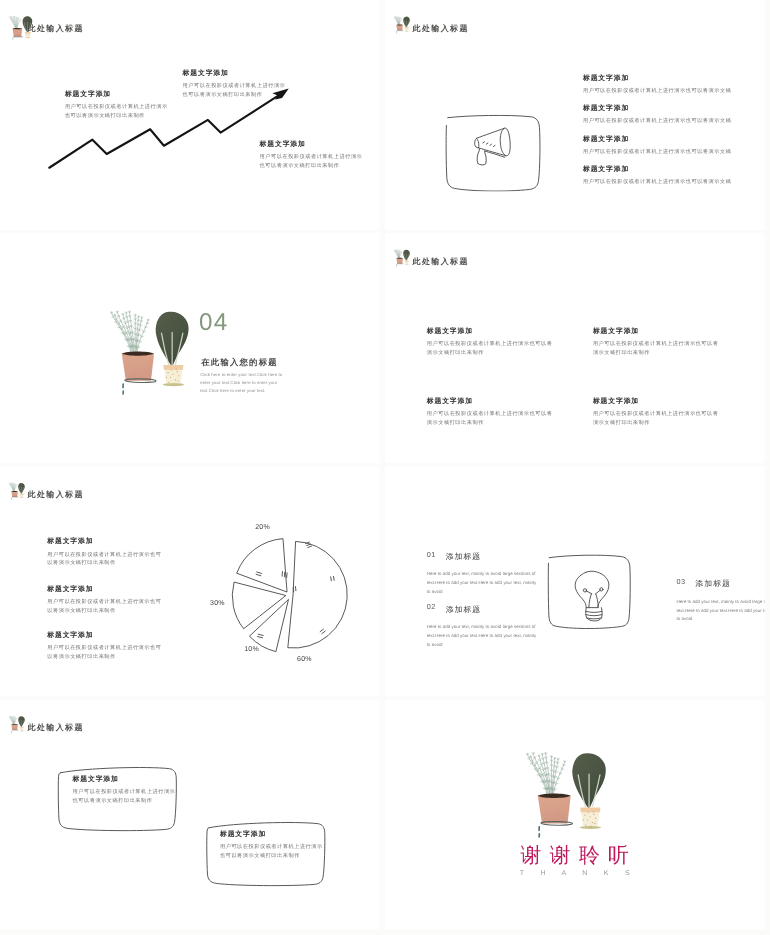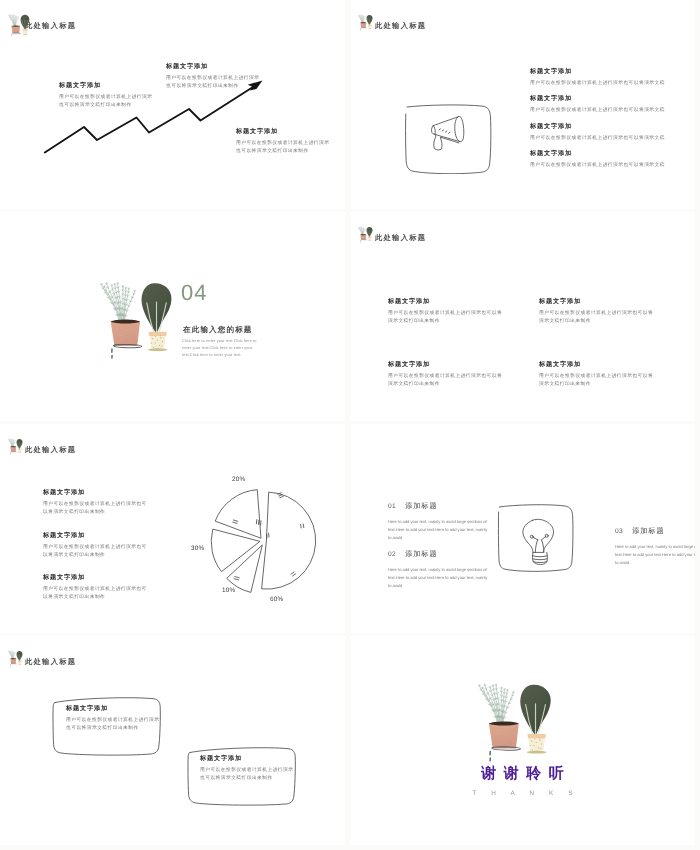--- a/index.html
+++ b/index.html
@@ -50,33 +50,33 @@
   .s5 .p1{left:43px;top:66px;width:108px}
   .s5 .p2{left:43px;top:109px;width:108px}
   .s5 .p3{left:43px;top:151px;width:108px}
   .pl{position:absolute;font-size:6.4px;color:#3e3e3e;letter-spacing:0.2px;}
   .pl20{left:232px;top:52px}
   .pl30{left:191px;top:121px}
   .pl10{left:222px;top:163px}
   .pl60{left:270px;top:172px}
   
   .num-item{position:absolute;}
-  .ni-head{display:flex;align-items:center;}
+  .ni-head{display:flex;align-items:flex-start;}
   .ni-num{font-size:6.6px;color:#5a5a5a;letter-spacing:0.4px;}
   .ni-title{font-size:7.2px;color:#3b3b3b;letter-spacing:0.9px;margin-left:9px;font-weight:500;}
   .ni-body{font-size:4.05px;color:#7b7b7b;line-height:1.95;margin-top:6px;letter-spacing:0.02px;}
   .s6 .n1{left:38px;top:77px;width:101px}
   .s6 .n2{left:38px;top:125px;width:101px}
   .s6 .n3{left:265px;top:102px;width:101px}
   
   .s7 .c1{left:66px;top:70px;width:96px}
   .s7 .c2{left:200px;top:120px;width:96px}
   
   .thx-title{position:absolute;left:0;right:0;top:129px;text-align:center;
-             font-size:15px;color:#4c1d95;letter-spacing:7.5px;font-weight:700;
+             font-size:19px;color:#be185d;letter-spacing:7.5px;font-weight:400;
              text-indent:7.5px;}
   .thx-sub{position:absolute;left:0;right:0;top:154px;text-align:center;
            font-size:6.4px;color:#9b9b9b;letter-spacing:6.6px;text-indent:6.6px;}
 </style>
 </head>
 <body>
 
 <svg width="0" height="0" style="position:absolute" aria-hidden="true"><defs>
   <linearGradient id="potg" x1="0" y1="0" x2="0.25" y2="1">
     <stop offset="0" stop-color="#e2a98f"></stop>

